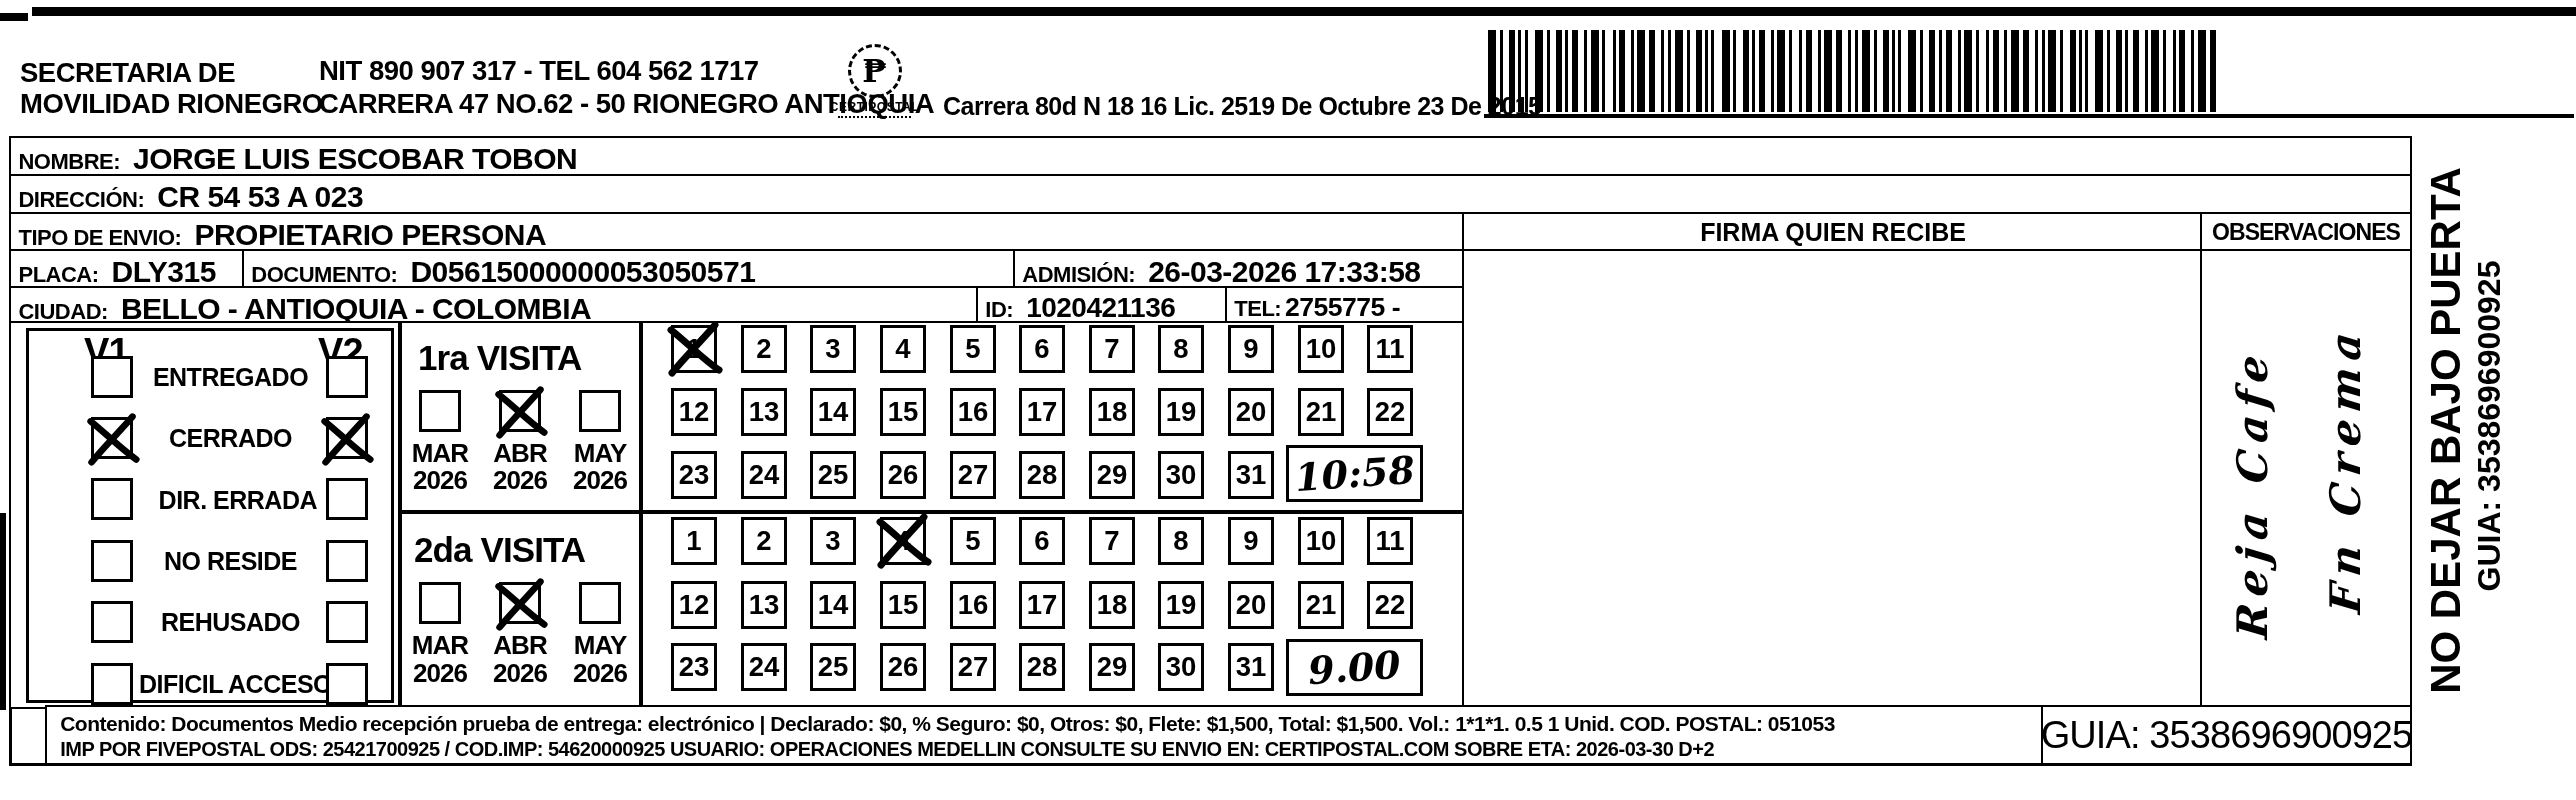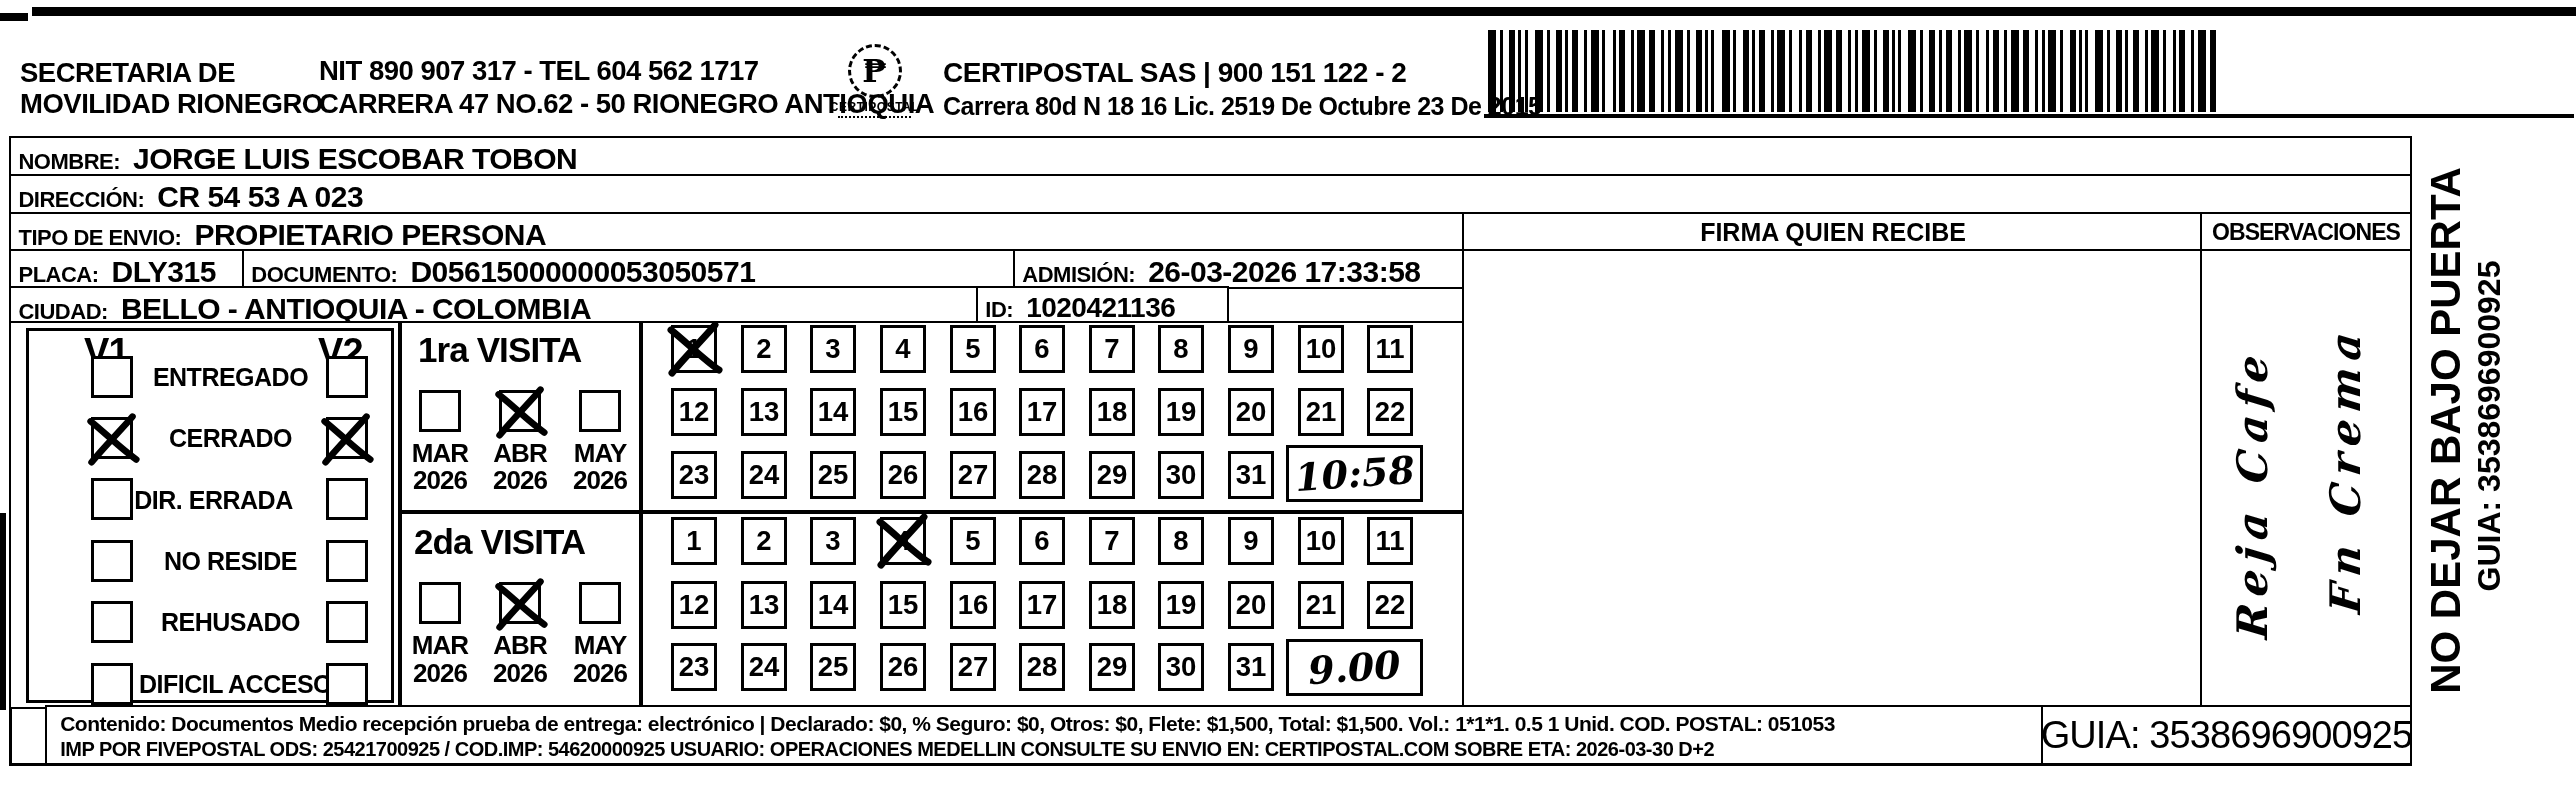--- a/index.html
+++ b/index.html
@@ -13,21 +13,21 @@
   .hdrtxt{font-weight:bold;font-size:26px;letter-spacing:-0.5px;white-space:nowrap;}
   .cb{position:absolute;width:42px;height:42px;border:3.7px solid #000;box-sizing:border-box;background:#fff;}
   .daybox{position:absolute;width:46px;height:48px;border:3.7px solid #000;box-sizing:border-box;
           display:flex;align-items:center;justify-content:center;font-weight:bold;font-size:27.5px;background:#fff;}
   .timebox{position:absolute;width:137px;height:57px;border:3.7px solid #000;box-sizing:border-box;
           display:flex;align-items:center;justify-content:center;background:#fff;}
   .hand{font-family:"DejaVu Serif",serif;font-style:italic;font-weight:bold;}
   .xsvg{position:absolute;pointer-events:none;}
   .statuslbl{position:absolute;font-weight:bold;font-size:25px;letter-spacing:-0.5px;white-space:nowrap;}
   .monthlbl{position:absolute;width:82px;text-align:center;font-weight:bold;font-size:26px;letter-spacing:-0.9px;}
-  .vtitle{position:absolute;font-weight:bold;font-size:35px;letter-spacing:-0.9px;white-space:nowrap;}
+  .vtitle{position:absolute;font-weight:bold;font-size:35px;letter-spacing:-0.9px;white-space:nowrap;margin-top:8px;}
   .vhead{position:absolute;font-weight:bold;font-size:38px;letter-spacing:-0.9px;}
   .rot{transform:rotate(-90deg);}
   .bc-bar{position:absolute;top:0;background:#000;height:100%;}
 </style>
 </head>
 <body>
 
 <div class="page">
 
   <div class="abs" style="left:32px;top:7.3px;width:2544px;height:9.2px;background:#000;"></div>
@@ -39,21 +39,20 @@
   <div class="abs hdrtxt" style="left:20px;top:88px;font-size:27.5px;">MOVILIDAD RIONEGRO</div>
   <div class="abs hdrtxt" style="left:319px;top:55px;font-size:27.5px;">NIT 890 907 317 - TEL 604 562 1717</div>
   <div class="abs hdrtxt" style="left:319px;top:88px;font-size:27.5px;">CARRERA 47 NO.62 - 50 RIONEGRO ANTIOQUIA</div>
 
   <div class="abs" style="left:824px;top:44px;width:101px;text-align:center;">
     <div style="margin:0 auto;width:48px;height:48px;border:3.7px dashed #000;border-radius:50%;display:flex;align-items:center;justify-content:center;font-weight:bold;font-size:31px;font-family:'DejaVu Serif',serif;">₱</div>
     <div style="font-weight:bold;font-size:12px;letter-spacing:0.5px;margin-top:1.8px;">CERTIPOSTAL</div>
     <div style="height:5.5px;border-top:2.7px dotted #000;width:73px;margin:1.8px auto 0;"></div>
   </div>
 
-  <div class="abs hdrtxt" style="left:943px;top:57px;font-size:28px;">CERTIPOSTAL SAS | 900 151 122 - 2</div>
   <div class="abs hdrtxt" style="left:943px;top:92px;font-size:25px;">Carrera 80d N 18 16  Lic. 2519 De Octubre 23 De 2015</div>
 
   <div class="abs" id="barcode" style="left:1488px;top:30px;width:733px;height:82px;">
       <div class="bc-bar" style="left: 0px; width: 8.2px;"></div>
       <div class="bc-bar" style="left: 12px; width: 2.7px;"></div>
       <div class="bc-bar" style="left: 21px; width: 5.5px;"></div>
       <div class="bc-bar" style="left: 30px; width: 2.7px;"></div>
       <div class="bc-bar" style="left: 37px; width: 2.7px;"></div>
       <div class="bc-bar" style="left: 47px; width: 8.2px;"></div>
       <div class="bc-bar" style="left: 59px; width: 2.7px;"></div>
@@ -166,20 +165,24 @@
   </div>
 
   <div class="cell rowflex" style="left:9.2px;top:286px;width:971px;height:38px;">
     <span class="lbl">CIUDAD:</span>
     <span class="val">BELLO - ANTIOQUIA - COLOMBIA</span>
   </div>
   <div class="cell rowflex" style="left:976px;top:286px;width:253px;height:38px;">
     <span class="lbl">ID:</span>
     <span class="val" style="font-size:28px;">1020421136</span>
   </div>
+  <div class="cell rowflex" style="left:1225px;top:286px;width:240px;height:38px;gap:3.7px;">
+    <span class="lbl">TEL:</span>
+    <span class="val" style="font-size:26.6px;">2755775 -</span>
+  </div>
 
   <div class="cell" style="left:9.2px;top:321px;width:391px;height:388px;"></div>
   <div class="cell" style="left:400px;top:321px;width:241px;height:388px;"></div>
   <div class="cell" style="left:641px;top:321px;width:824px;height:388px;"></div>
   <div class="abs" style="left:400px;top:510px;width:1065px;height:3.7px;background:#000;"></div>
 
   <div class="cell" style="left:1462px;top:249px;width:742px;height:460px;"></div>
   <div class="cell" style="left:2200px;top:249px;width:212px;height:460px;"></div>
 
   <div class="abs" id="v1v2box" style="left:26px;top:328px;width:368px;height:375px;border:3.7px solid #000;">
@@ -193,21 +196,21 @@
     <path d="M7 12 C 20 22, 40 42, 55 52" stroke="#000" stroke-width="7" fill="none" stroke-linecap="round"></path>
     <path d="M51 7 C 40 20, 20 40, 8 55" stroke="#000" stroke-width="7" fill="none" stroke-linecap="round"></path>
         </svg></div>
       <div class="statuslbl" style="left: 110px; top: 93px; width: 183px; text-align: center;">CERRADO</div>
       <div class="cb" style="left: 297px; top: 86px;"></div>
       <div class="xsvg" style="left: 289px; top: 79px; width: 57px; height: 57px;"><svg width="57" height="57" viewBox="0 0 60 60">
     <path d="M7 12 C 20 22, 40 42, 55 52" stroke="#000" stroke-width="7" fill="none" stroke-linecap="round"></path>
     <path d="M51 7 C 40 20, 20 40, 8 55" stroke="#000" stroke-width="7" fill="none" stroke-linecap="round"></path>
         </svg></div>
       <div class="cb" style="left: 62px; top: 147px;"></div>
-      <div class="statuslbl" style="left: 93px; top: 155px; width: 183px; text-align: center;">DIR. ERRADA</div>
+      <div class="statuslbl" style="left: 105px; top: 155px; width: 183px; text-align: right;">DIR. ERRADA</div>
       <div class="cb" style="left: 297px; top: 147px;"></div>
       <div class="cb" style="left: 62px; top: 209px;"></div>
       <div class="statuslbl" style="left: 110px; top: 216px; width: 183px; text-align: center;">NO RESIDE</div>
       <div class="cb" style="left: 297px; top: 209px;"></div>
       <div class="cb" style="left: 62px; top: 270px;"></div>
       <div class="statuslbl" style="left: 110px; top: 277px; width: 183px; text-align: center;">REHUSADO</div>
       <div class="cb" style="left: 297px; top: 270px;"></div>
       <div class="cb" style="left: 62px; top: 332px;"></div>
       <div class="statuslbl" style="left: 110px; top: 339px; width: 183px; text-align: right;">DIFICIL ACCESO</div>
       <div class="cb" style="left: 297px; top: 332px;"></div>

